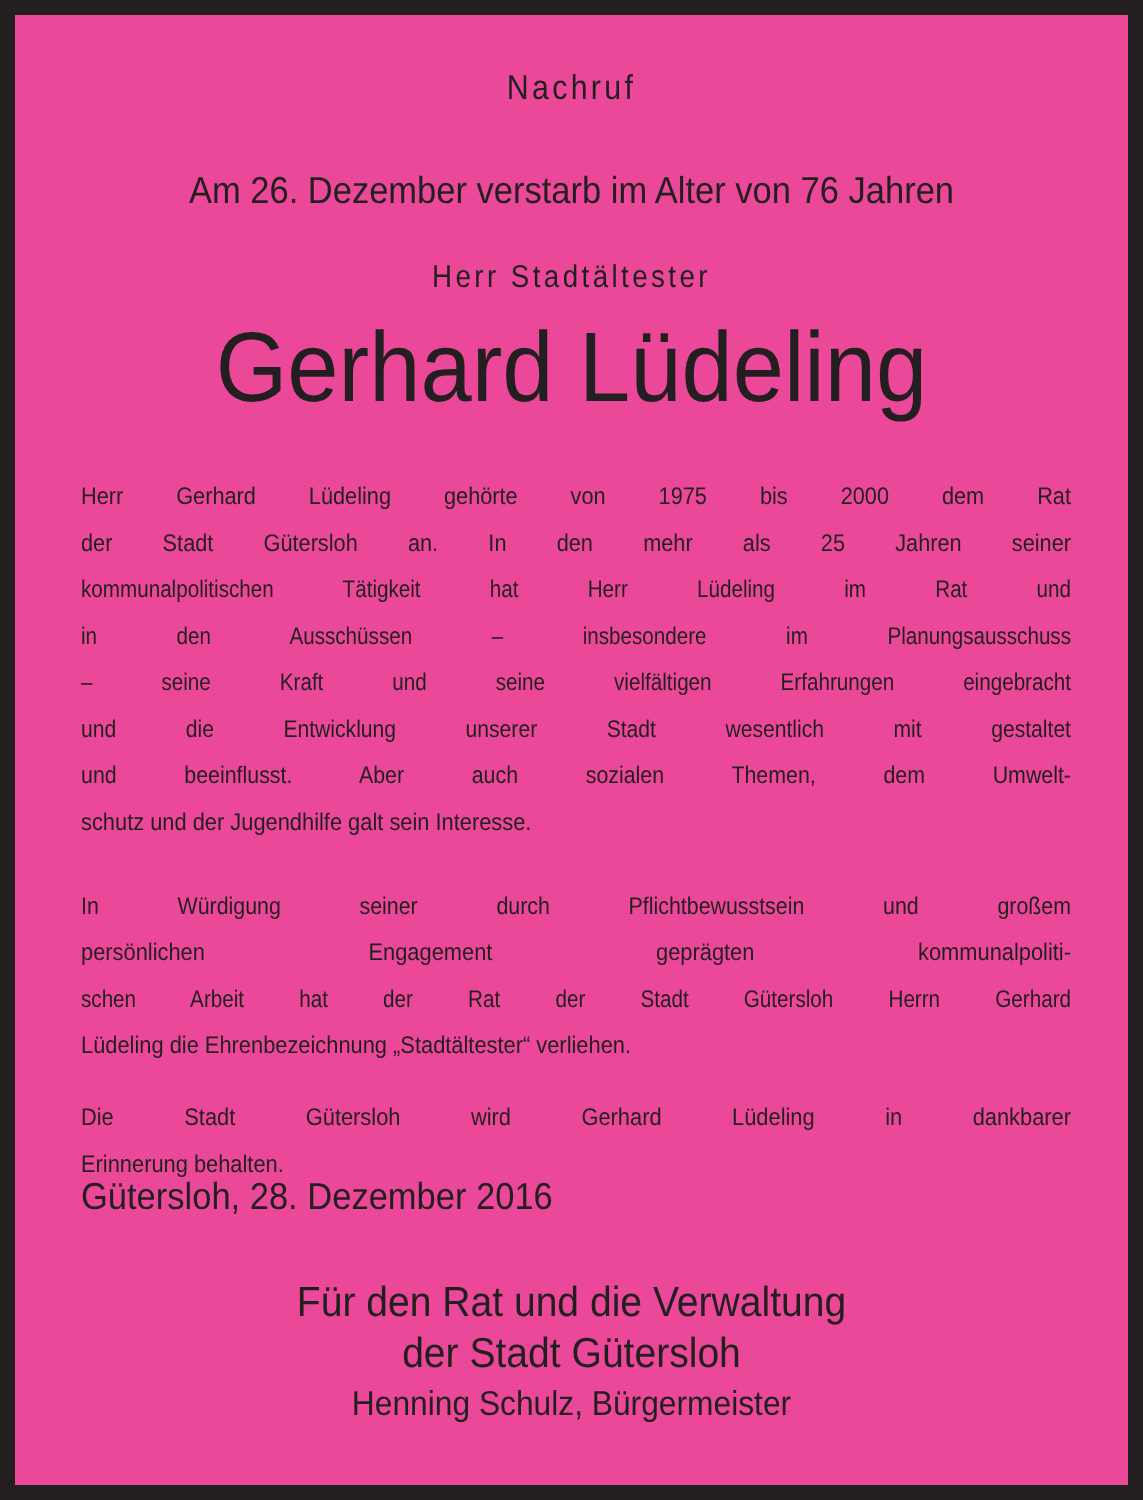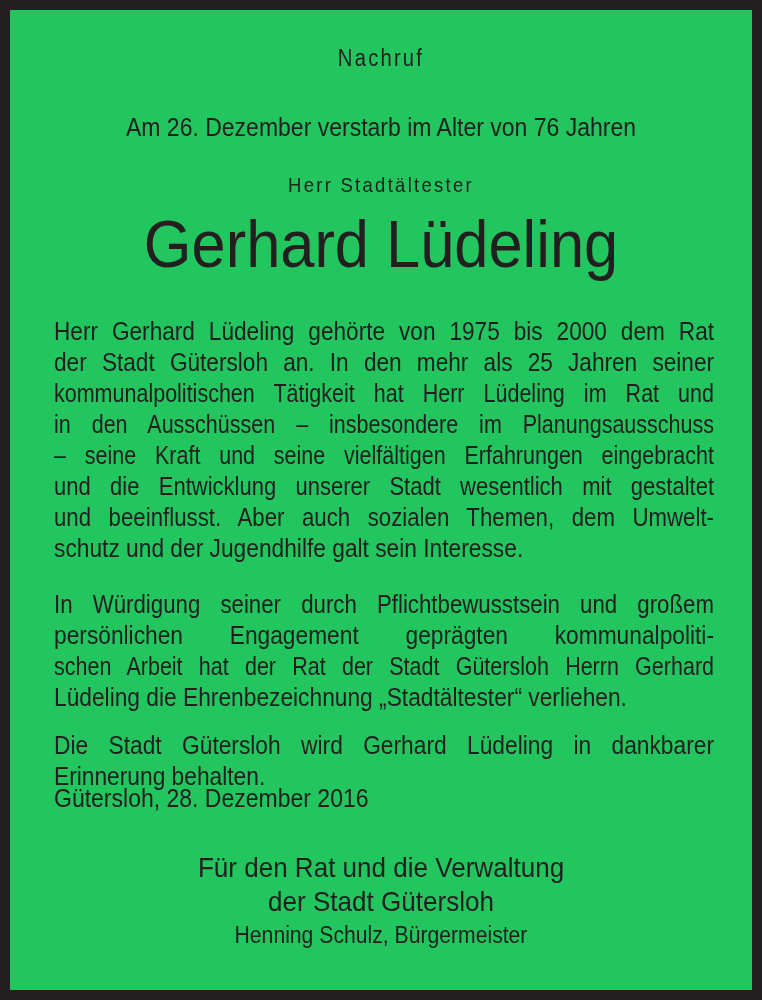--- a/index.html
+++ b/index.html
@@ -7,41 +7,41 @@
     width: 762px; height: 1000px;
     background: #231f20;
     font-family: "Liberation Sans", sans-serif;
     color: #231f20;
     overflow: hidden;
   }
   .page {
     position: absolute;
     left: 10px; top: 10px;
     width: 742px; height: 980px;
-    background: #22c55e;
+    background: #ec4899;
   }
   .abs { position: absolute; white-space: nowrap; }
   .center { left: 0; width: 742px; text-align: center; }
   .title {
     top: 35px; font-size: 23px; letter-spacing: 2.5px;
     transform: scaleX(0.88); transform-origin: center;
   }
   .intro { top: 103px; font-size: 25px; transform: scaleX(0.92); }
   .honor {
     top: 163px; font-size: 21px; letter-spacing: 2.6px;
     transform: scaleX(0.88);
   }
   .name {
     top: 196px; font-size: 66px;
     transform: scaleX(0.93);
   }
   .para {
     position: absolute;
     left: 44px; width: 660px;
-    font-size: 25px; line-height: 31px;
+    font-size: 16px; line-height: 31px;
   }
   .line {
     display: block; white-space: nowrap;
     text-align: justify; text-align-last: justify;
     transform-origin: left center;
   }
   .line.last { text-align-last: left; }
   .p1 { top: 306px; }
   .p2 { top: 579px; }
   .p3 { top: 680px; margin-top: 40px; }

